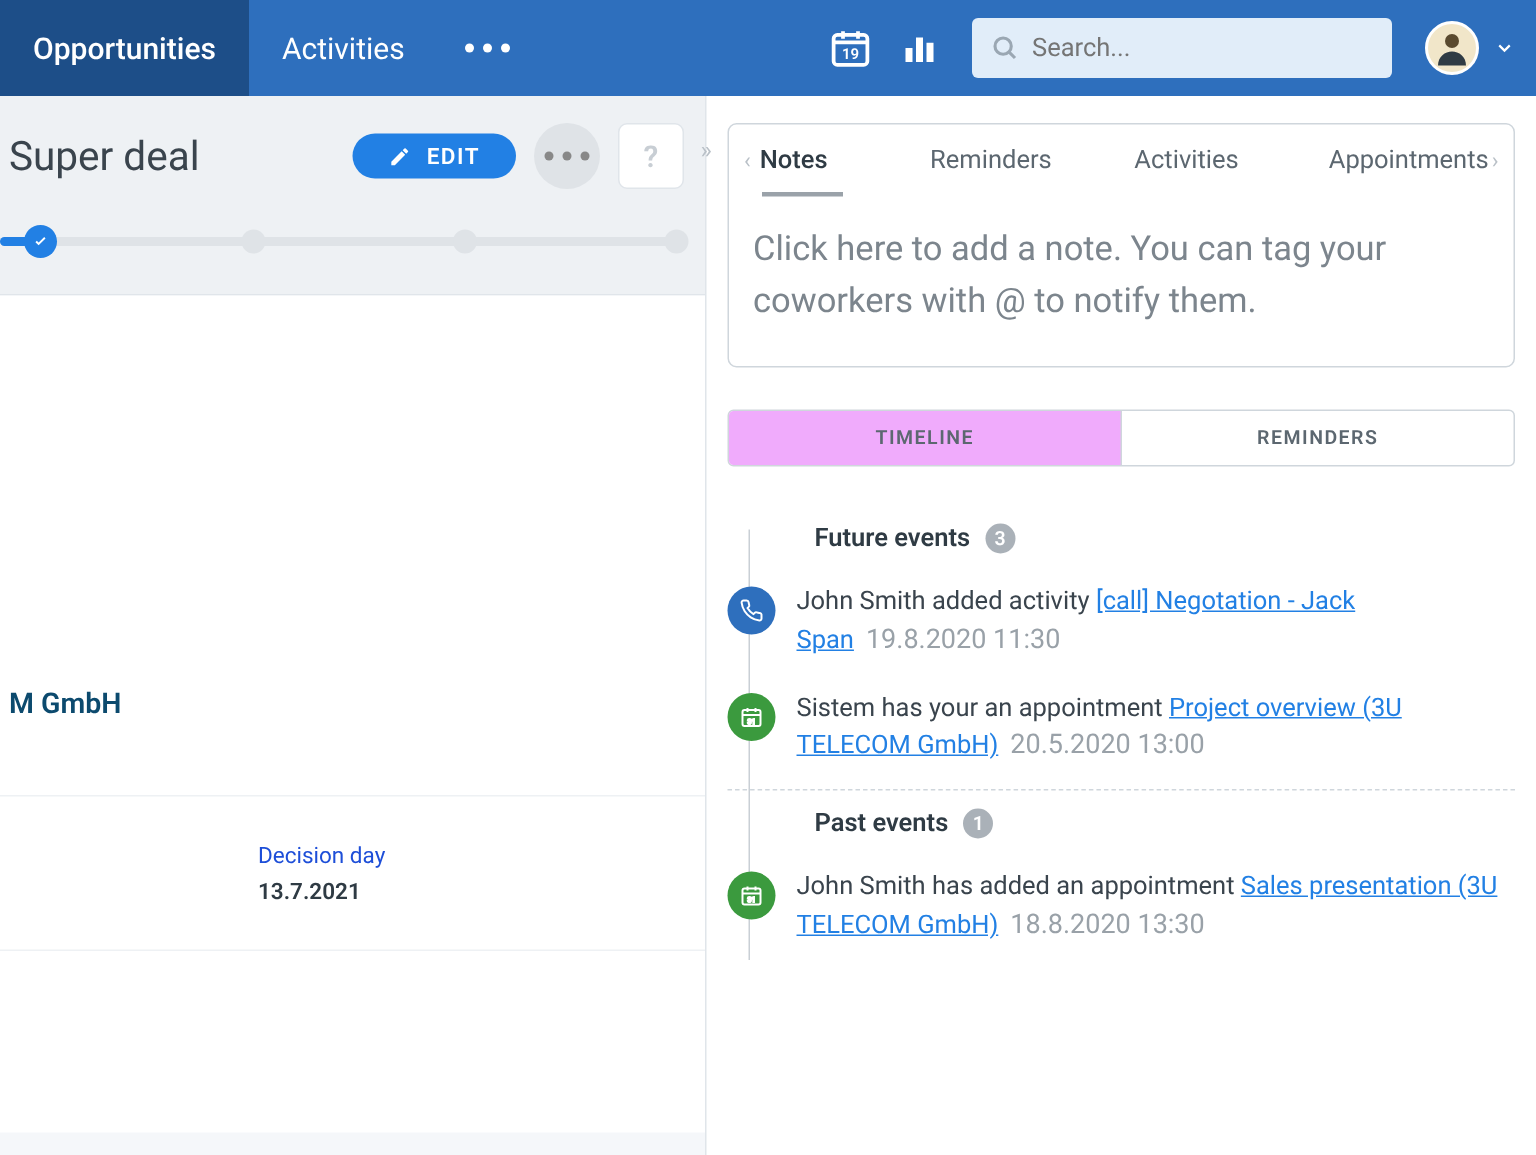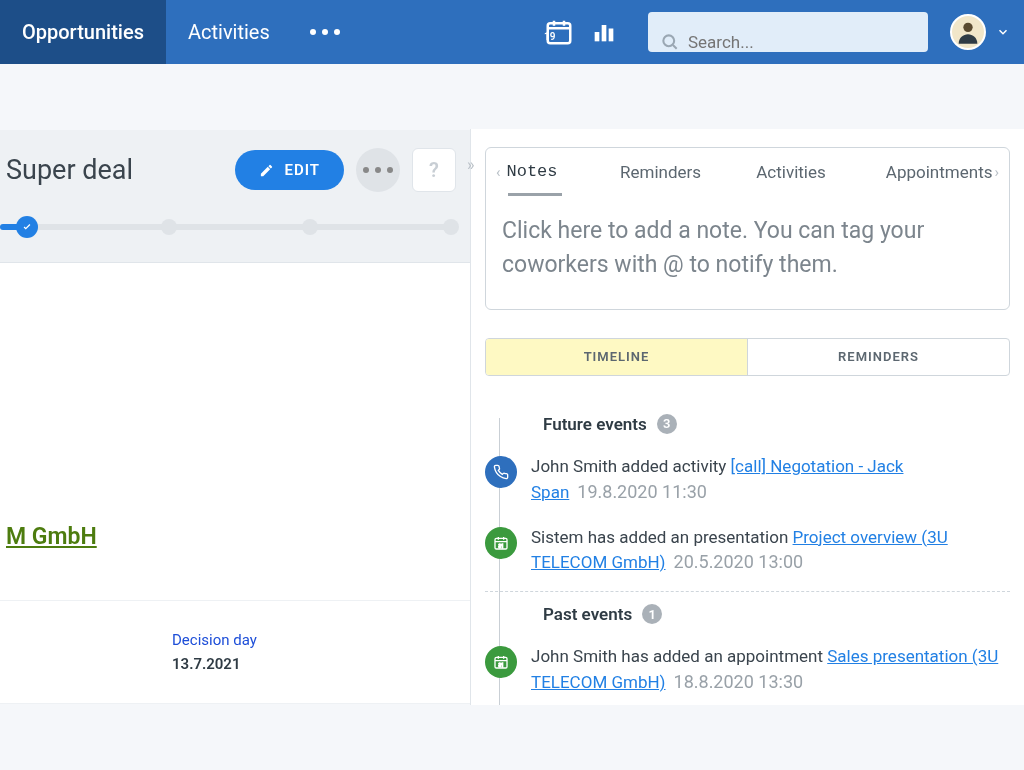--- a/index.html
+++ b/index.html
@@ -6,73 +6,73 @@
   body { width: 1024px; height: 770px; overflow: hidden; background: #f5f7fa; color: #2f3b44; }
 
   
   .topbar { background: #2e6fbd; height: 64px; display: flex; align-items: center; padding: 0 14px 0 0; }
   .tab { height: 100%; display: flex; align-items: center; padding: 0 22px; color: #fff; font-size: 20px; cursor: pointer; }
   .tab.active { background: #1d4e88; font-weight: 500; }
   .tab-more { display: flex; align-items: center; height: 100%; padding: 0 18px; cursor: pointer; }
   .dot3 { display: flex; gap: 6px; }
   .dot3 span { width: 6px; height: 6px; border-radius: 50%; background: #fff; display: block; }
   .spacer { flex: 1; }
-  .top-icon { width: 46px; display: flex; align-items: center; justify-content: flex-start; cursor: pointer; }
-  .search-box { display: flex; align-items: flex-end; background: #e1edf9; border-radius: 4px; height: 40px; width: 280px; padding: 0 12px; margin-left: 12px; }
+  .top-icon { width: 46px; display: flex; align-items: center; justify-content: center; cursor: pointer; }
+  .search-box { display: flex; align-items: center; background: #e1edf9; border-radius: 4px; height: 40px; width: 280px; padding: 0 12px; margin-left: 12px; }
   .search-box input { border: none; background: transparent; outline: none; font-size: 17px; color: #555; width: 100%; }
   .search-box svg { flex-shrink: 0; margin-right: 8px; }
   .avatar-wrap { display: flex; align-items: center; margin-left: 22px; cursor: pointer; }
   .avatar { width: 36px; height: 36px; border-radius: 50%; background: #f1e6c9; border: 2px solid #fff; display:flex; align-items:center; justify-content:center; overflow:hidden; }
   .avatar svg { width: 28px; height: 28px; }
   .avatar-chevron { margin-left: 10px; }
 
   
-  .content { display: flex; height: calc(770px - 64px); align-items: center; }
+  .content { display: flex; height: calc(770px - 64px); }
   .left { width: 470px; background: #f5f7fa; }
   .right { flex: 1; background: #fff; border-left: 1px solid #e0e5ea; position: relative; padding: 18px 14px 0 14px; }
 
   
   .deal-head { background: #eef1f4; padding: 18px 14px 32px 0; border-bottom: 1px solid #e0e5ea; }
   .deal-row { display: flex; align-items: center; }
   .deal-title { font-size: 27px; font-weight: 400; color: #3a444d; flex: 1; padding-left: 6px; }
-  .btn-edit { background: #2280e4; color: #fff; border: none; border-radius: 22px; height: 40px; padding: 0 24px; font-size: 15px; font-weight: 600; letter-spacing: 1px; display: flex; align-items: center; gap: 10px; cursor: pointer; }
+  .btn-edit { background: #2280e4; color: #fff; border: none; border-radius: 22px; height: 30px; padding: 0 24px; font-size: 15px; font-weight: 600; letter-spacing: 1px; display: flex; align-items: center; gap: 10px; cursor: pointer; }
   .btn-more { width: 44px; height: 44px; border-radius: 50%; background: #dfe3e7; display: flex; align-items: center; justify-content: center; margin-left: 12px; cursor: pointer; }
   .btn-more .dot3 span { background: #888; }
   .btn-help { width: 44px; height: 44px; border-radius: 6px; background: #fff; border: 1px solid #e0e5ea; display: flex; align-items: center; justify-content: center; margin-left: 12px; color: #c8ced4; font-size: 20px; font-weight: 600; cursor: pointer; }
 
   .progress { position: relative; height: 6px; background: #dfe3e7; border-radius: 3px; margin-top: 32px; }
   .progress .done { position: absolute; left: 0; top: 0; bottom: 0; background: #2280e4; border-radius: 3px; }
   .progress .node { position: absolute; top: 50%; transform: translate(-50%, -50%); width: 16px; height: 16px; border-radius: 50%; background: #dfe3e7; }
   .progress .node.active { background: #2280e4; width: 22px; height: 22px; display:flex; align-items:center; justify-content:center; }
   .progress .node.active svg { width: 10px; height: 10px; }
 
   .left-body { background: #fff; height: calc(100% - 148px); }
-  .company-link { display: block; padding: 260px 6px 10px 6px; color: #4d7c0f; font-size: 23px; font-weight: 600; text-decoration: underline; cursor:pointer; }
+  .company-link { display: block; padding: 260px 6px 10px 6px; color: #0c4a6e; font-size: 19px; font-weight: 600; cursor:pointer; }
   .decision { padding: 30px 6px 30px 172px; border-top: 1px solid #eef1f4; border-bottom: 1px solid #eef1f4; margin-top: 40px; }
   .decision .lbl { color: #1d4ed8; font-size: 15px; }
   .decision .val { color: #2f3b44; font-size: 15px; font-weight: 600; margin-top: 6px; }
 
   
   .expand-toggle { position: absolute; left: -4px; top: 26px; color: #b9c0c7; font-size: 16px; cursor:pointer; }
 
   
   .notes-panel { border: 1px solid #cfd6dc; border-radius: 6px; overflow: hidden; }
   .notes-tabs { display: flex; align-items: center; height: 48px; position: relative; padding: 0 8px; }
   .nt-chevron { color: #b9c0c7; padding: 0 2px; cursor:pointer; font-size: 15px; }
   .notes-tab { flex: 1; text-align: center; color: #5c6770; font-size: 17px; cursor: pointer; padding: 0 6px; }
-  .notes-tab.first { text-align: left; flex: 0.7; padding-left: 4px; font-family: Liberation Mono, monospace; }
+  .notes-tab.first { text-align: left; flex: 0.7; padding-left: 4px; }
   .notes-tab.last { text-align: right; flex: 1.1; padding-right: 0; }
   .notes-tab.active { color: #2f3b44; font-weight: 500; }
   .notes-underline { position: absolute; bottom: 0; left: 22px; width: 54px; height: 3px; background: #9aa2a9; }
   .note-input { padding: 18px 16px 26px 16px; color: #7c858d; font-size: 23px; cursor: text; line-height: 1.5; }
 
   
   .tl-toggle { display: flex; margin-top: 28px; border: 1px solid #cfd6dc; border-radius: 4px; overflow: hidden; height: 38px; }
   .tl-toggle div { flex: 1; display: flex; align-items: center; justify-content: center; font-size: 13px; font-weight: 600; letter-spacing: 1px; color: #5c6770; cursor: pointer; }
-  .tl-toggle div.active { background: #fef9c3; }
+  .tl-toggle div.active { background: #f0abfc; }
   .tl-toggle div:first-child { border-right: 1px solid #cfd6dc; }
 
   
   .timeline { margin-top: 32px; position: relative; padding-left: 32px; }
   .timeline-line { position: absolute; left: 14px; top: 10px; bottom: 0; width: 1px; background: #c9cfd5; }
   .section-head { display: flex; align-items: center; gap: 10px; padding: 6px 0 10px 26px; }
   .section-head .title { font-size: 17px; font-weight: 600; color: #2f3b44; }
   .badge { background: #aab1b8; color: #fff; border-radius: 10px; min-width: 20px; height: 20px; display: inline-flex; align-items: center; justify-content: center; font-size: 13px; font-weight: 600; padding: 0 5px; }
 
   .event { display: flex; gap: 14px; padding: 10px 0 10px 0; margin-left: -32px; }
@@ -218,21 +218,21 @@
             <div class="ev-body"><span>John Smith added activity </span><a>[call] Negotation - Jack Span</a><span class="ev-time">19.8.2020 11:30</span></div>
           </div>
           <div class="event">
             <div class="ev-icon appt">
               <svg viewBox="0 0 24 24" fill="none" stroke="#fff" stroke-width="2">
                 <rect x="3" y="5" width="18" height="16" rx="2"></rect>
                 <path d="M3 10h18M8 3v4M16 3v4"></path>
                 <text x="12" y="19" font-size="7" fill="#fff" text-anchor="middle" font-family="Arial">31</text>
               </svg>
             </div>
-            <div class="ev-body"><span>Sistem has added an presentation </span><a>Project overview (3U TELECOM GmbH)</a><span class="ev-time">20.5.2020 13:00</span></div>
+            <div class="ev-body"><span>Sistem has your an appointment </span><a>Project overview (3U TELECOM GmbH)</a><span class="ev-time">20.5.2020 13:00</span></div>
           </div>
         </div>
 
       <div class="divider-dot"></div>
 
       <div class="section-head">
         <span class="title">Past events</span>
         <span class="badge">1</span>
       </div>
 

